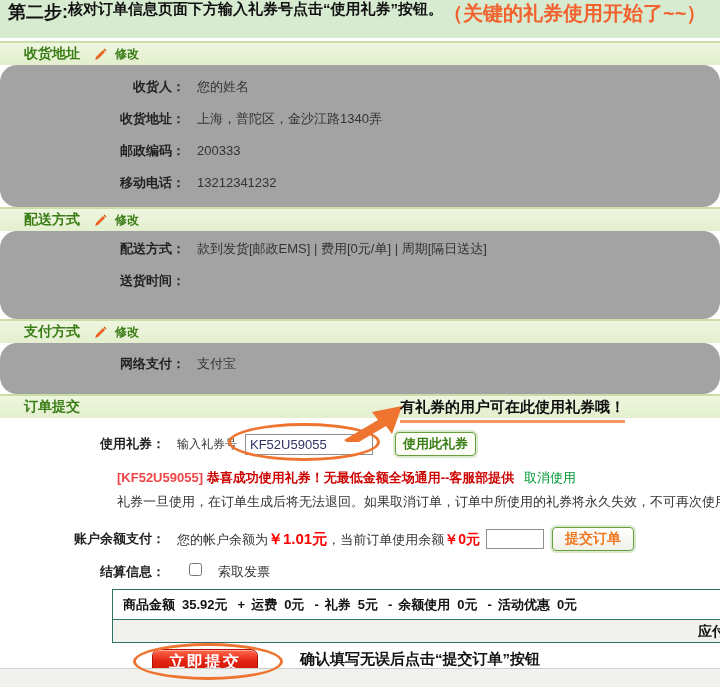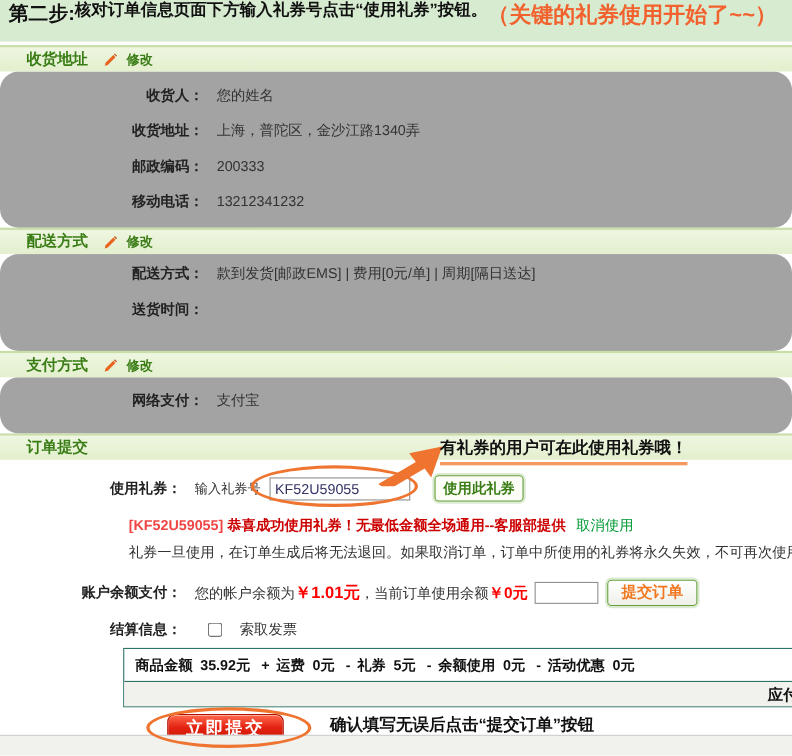--- a/index.html
+++ b/index.html
@@ -65,21 +65,21 @@
   .msg-red { color:#cc0000; font-weight:bold; }
   .cancel-link { color:#009933; margin-left:6px; cursor:pointer; text-decoration:none; }
   .note-row { margin-top:8px; margin-left:117px; height:16px; white-space:nowrap; color:#333; }
   .balance-row { margin-top:17px; display:flex; align-items:center; height:26px; }
   .balance-text { margin-left:12px; white-space:nowrap; }
   .amt-big { color:#ff0000; font-size:15px; font-weight:bold; }
   .amt-red { color:#ff0000; font-size:14px; font-weight:bold; }
   .balance-input { margin:0 8px 0 6px; width:58px; height:20px; border:1px solid #8f8f8f; padding:0 3px; }
   .balance-btn { color:#f07820; font-size:14px; padding:2px 12px;
     background:linear-gradient(#ffffff,#f0f0ea); }
-  .invoice-row { margin-top:11px; display:flex; align-items:center; height:18px;gap:12px; }
+  .invoice-row { margin-top:11px; display:flex; align-items:flex-start; height:18px;gap:12px; }
   .invoice-check { width:13px; height:13px; margin-left:12px; margin-right:4px; }
   .summary-box {
     margin:8px 0 0 112px; width:640px; border:1px solid #2f7366; background:#fff;
   }
   .summary-line { height:29px; display:flex; align-items:center; padding-left:10px;
     font-weight:bold; color:#111; white-space:nowrap; }
   .summary-line .s-op { margin:0 6px 0 10px; }
   .summary-line .s-val { margin-left:7px; }
   .summary-bottom { height:23px; background:#f1f1ed; border-top:1px solid #2f7366; position:relative; }
   .payable { position:absolute; left:585px; top:3px; font-weight:bold; font-size:14px; color:#111; white-space:nowrap; }

